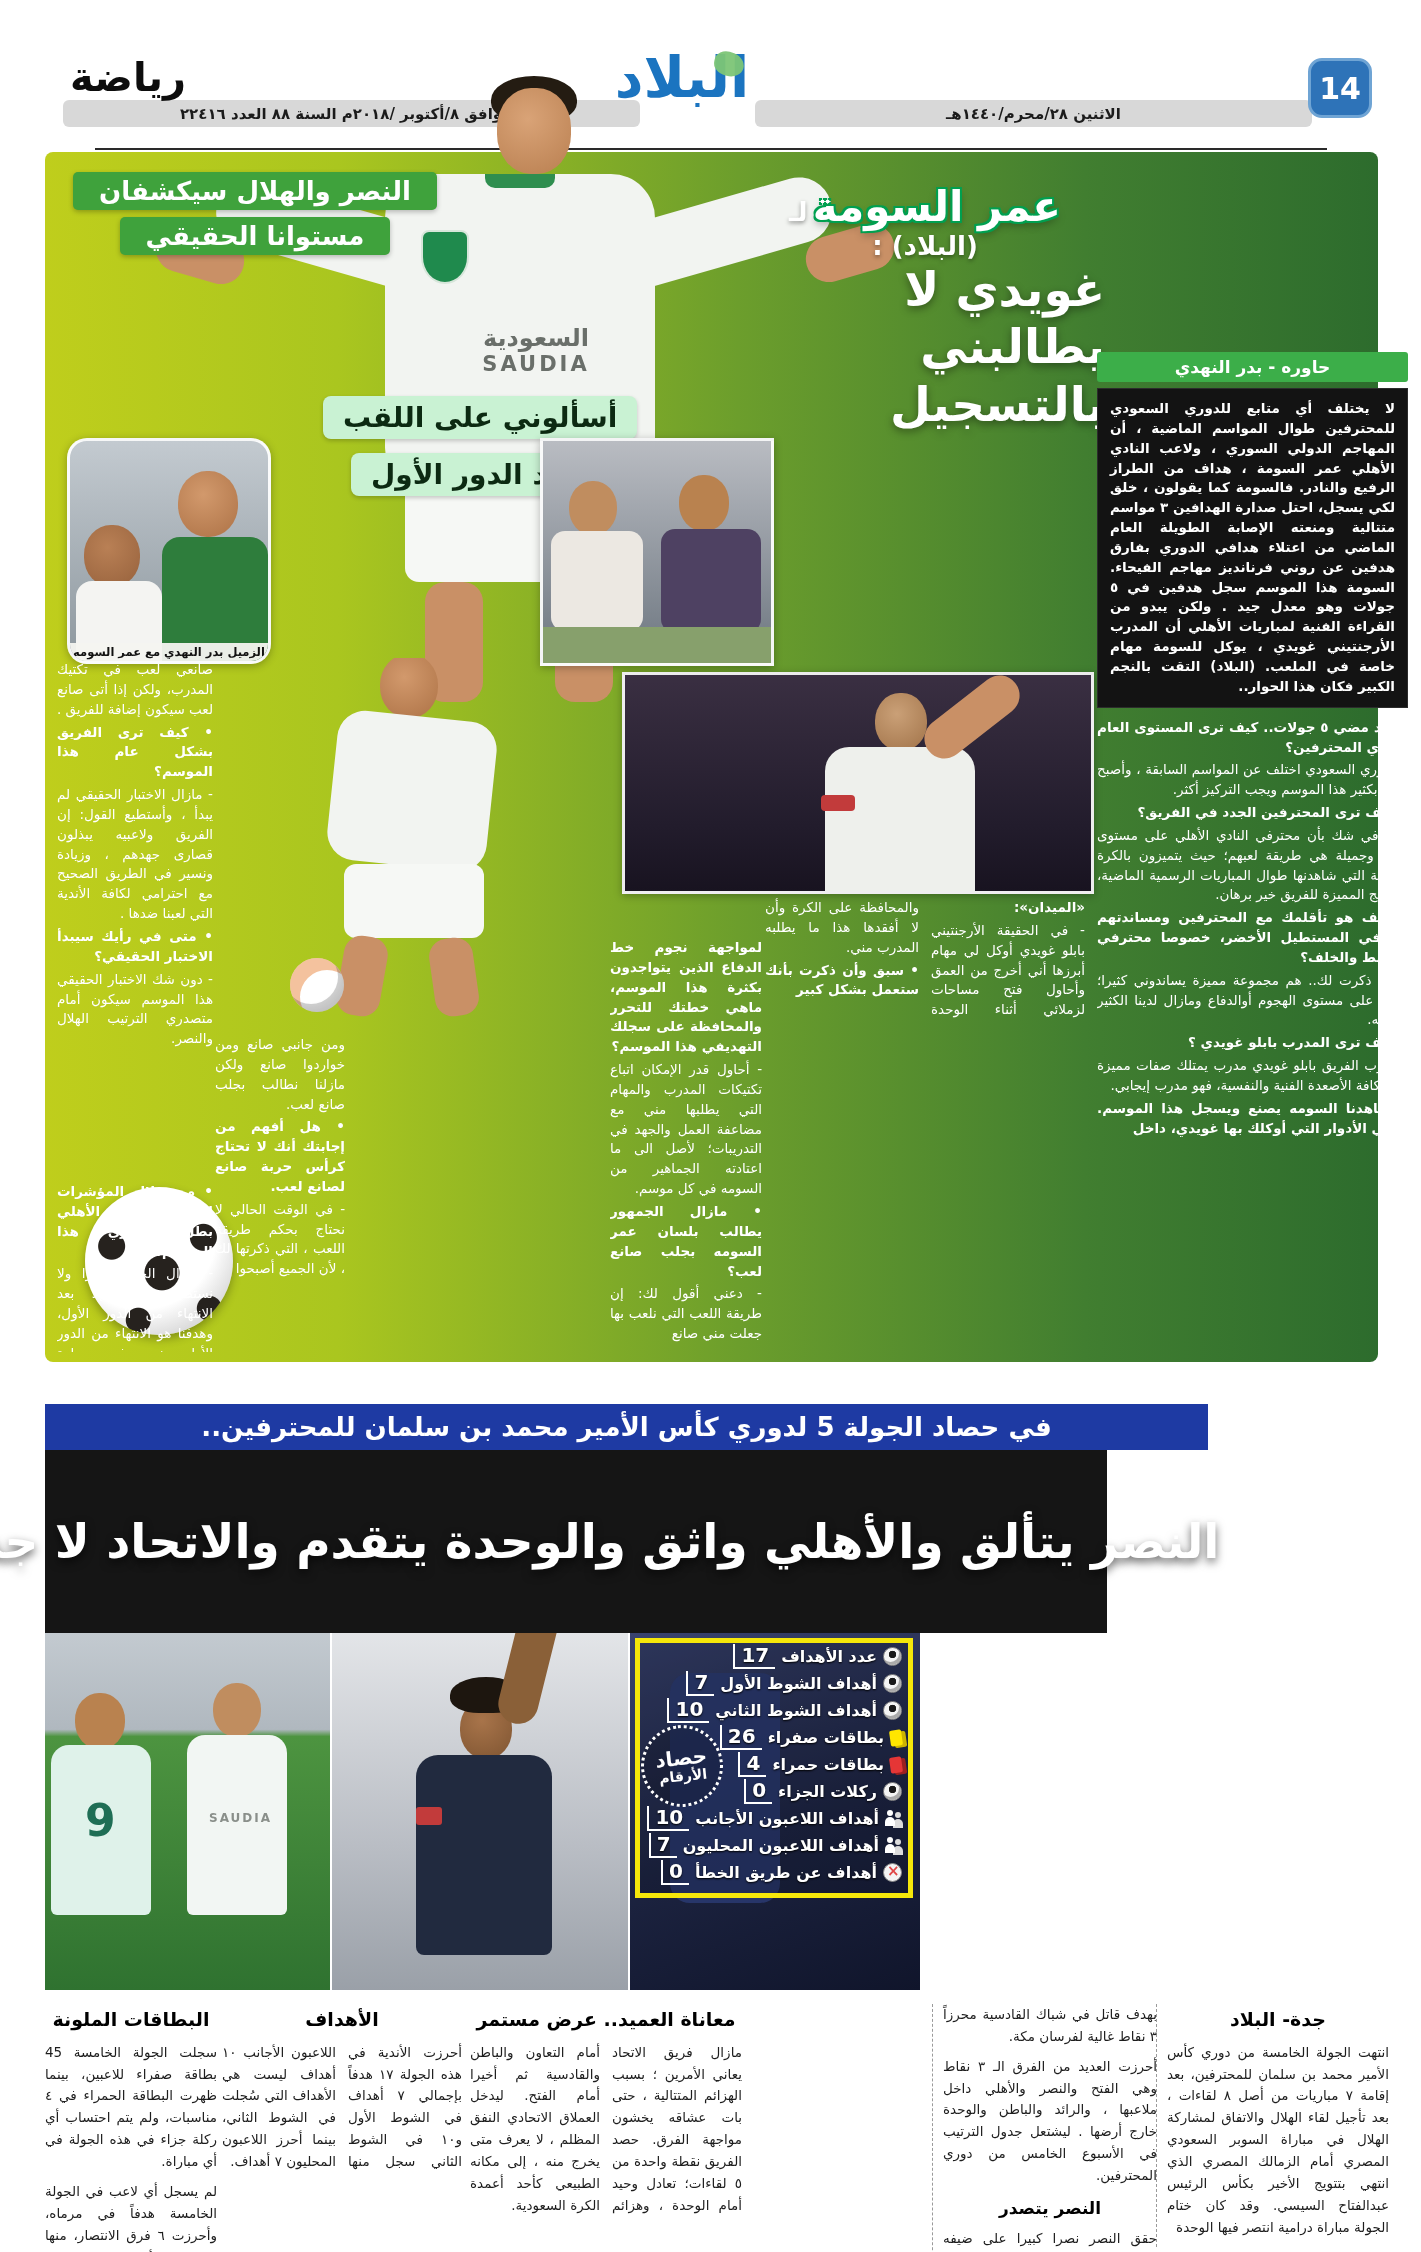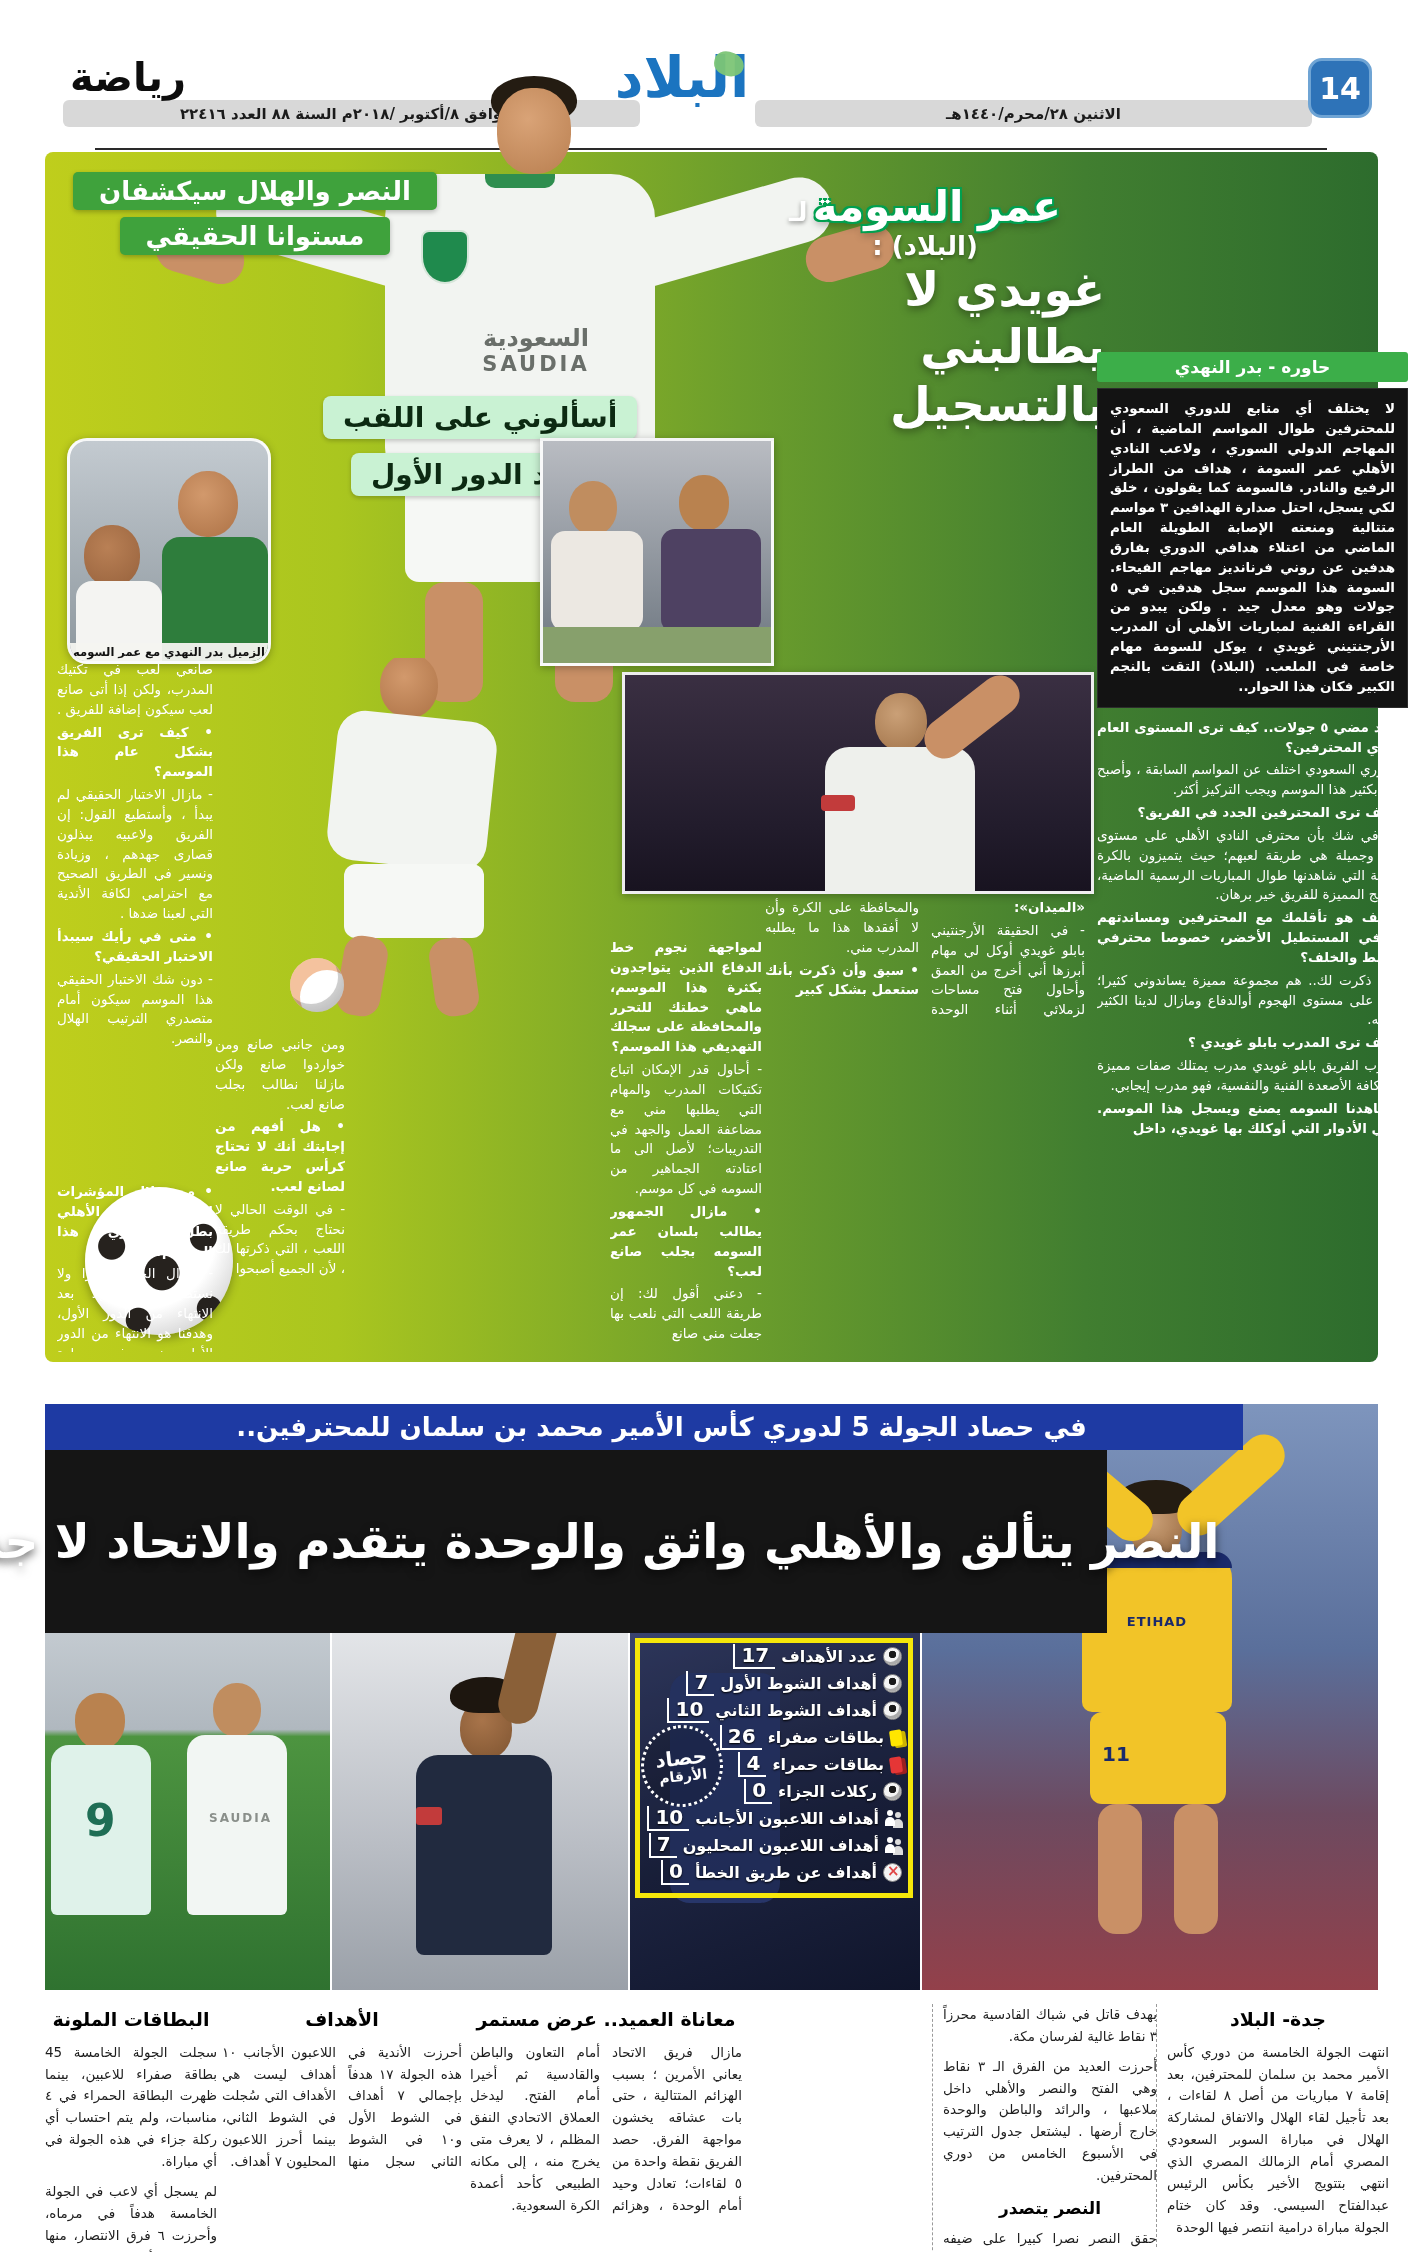--- a/index.html
+++ b/index.html
@@ -39,21 +39,21 @@
   #rcol .intro{background:#131313;padding:10px 12px;margin-top:6px;font-weight:700;border:1px solid #2c2c2c;}
   #rcol .qa{margin-top:10px;}
 
   
   .ph{position:absolute;overflow:hidden;}
   .ph.brd{border:3px solid rgba(255,255,255,.92);box-shadow:0 2px 8px rgba(0,0,0,.28);}
   .s{position:absolute;}
   .caption{position:absolute;left:0;right:0;bottom:0;background:rgba(244,244,240,.95);color:#111;font-size:11.5px;font-weight:700;text-align:center;direction:rtl;padding:2px 0;}
 
   
-  #blue-banner{position:absolute;left:45px;top:1404px;width:1163px;height:46px;background:#1e3aa3;color:#fff;display:flex;align-items:center;justify-content:center;font-size:26px;font-weight:800;direction:rtl;z-index:6;padding-left:35px;}
+  #blue-banner{position:absolute;left:45px;top:1404px;width:1163px;height:46px;background:#1e3aa3;color:#fff;display:flex;align-items:center;justify-content:center;font-size:26px;font-weight:800;direction:rtl;z-index:6;}
   #black-banner{position:absolute;left:45px;top:1450px;width:1062px;height:183px;background:#151515;display:flex;align-items:center;justify-content:center;z-index:2;}
   #black-banner .t{color:#fff;font-size:47px;font-weight:800;direction:rtl;white-space:nowrap;text-shadow:0 4px 10px rgba(0,0,0,.6);}
 
   
   #ph-stats{left:630px;top:1633px;width:290px;height:357px;background:linear-gradient(160deg,#39436f,#1c2340 55%,#10152b);z-index:3;}
   #statbox{position:absolute;left:5px;top:5px;width:268px;height:250px;border:5px solid #f5e70a;background:rgba(10,14,30,.25);}
   .srow{display:flex;direction:rtl;align-items:center;gap:6px;height:27px;padding:0 6px;color:#fff;}
   .srow .lbl{font-size:16px;font-weight:700;text-shadow:0 1px 2px #000;white-space:nowrap;}
   .srow .val{font-size:20px;font-weight:800;line-height:1;padding:1px 6px 2px 6px;border-left:2px solid #fff;border-bottom:2px solid #fff;text-shadow:0 1px 2px #000;}
   .sic{width:17px;height:17px;flex:0 0 auto;display:inline-block;position:relative;}
@@ -221,35 +221,20 @@
       <p class="a">- مازال الاختبار الحقيقي لم يبدأ ، وأستطيع القول: إن الفريق ولاعبيه يبذلون قصارى جهدهم ، وزيادة ونسير في الطريق الصحيح مع احترامي لكافة الأندية التي لعبنا ضدها .</p>
       <p class="q">• متى في رأيك سيبدأ الاختبار الحقيقي؟</p>
       <p class="a">- دون شك الاختبار الحقيقي هذا الموسم سيكون أمام متصدري الترتيب الهلال والنصر.</p>
     </div>
     <div class="gtxt" style="left:12px;top:1030px;width:156px;height:170px;z-index:2;">
       <p class="q">• من خلال المؤشرات المبدئية بأن الأهلي بطل الدوري هذا الموسم؟</p>
       <p class="a">- مازال الحكم مبكرا ولا نستطيع الحكم إلا بعد الانتهاء من الدور الأول، وهدفنا هو الانتهاء من الدور الأول ونحن في صدارة الترتيب، ونواصل الصدارة في الدور الثاني، بإذن الله</p>
     </div>
   </div>
 
-  <div class="ph" id="ph-nassr" style="left:922px;top:1404px;width:456px;height:586px;z-index:1;background:linear-gradient(180deg,#7e95bd 0%,#5a6f9b 42%,#6d4a60 70%,#93404a 100%);">
-    <div class="s" style="left:208px;top:96px;width:52px;height:58px;border-radius:48%;background:radial-gradient(circle at 42% 36%,#caa077,#96673e);"></div>
-    <div class="s" style="left:196px;top:76px;width:76px;height:34px;background:#241c12;border-radius:50% 50% 40% 40%;"></div>
-    <div class="s" style="left:120px;top:70px;width:120px;height:42px;background:#f2c428;border-radius:22px;transform:rotate(40deg);"></div>
-    <div class="s" style="left:244px;top:60px;width:130px;height:42px;background:#f2c428;border-radius:22px;transform:rotate(-42deg);"></div>
-    <div class="s" style="left:160px;top:148px;width:150px;height:160px;background:#f2c428;border-radius:26px 26px 10px 10px;">
-      <div class="s" style="left:28px;top:62px;width:94px;text-align:center;color:#1a2a6b;font-weight:800;font-size:13px;letter-spacing:1px;">ETIHAD</div>
-      <div class="s" style="left:0;top:0;width:150px;height:16px;background:#1a2a6b;border-radius:26px 26px 0 0;"></div>
-    </div>
-    <div class="s" style="left:168px;top:308px;width:136px;height:92px;background:#f2c428;border-radius:12px;">
-      <span class="s" style="left:12px;top:30px;color:#1a2a6b;font-weight:800;font-size:20px;">11</span>
-    </div>
-    <div class="s" style="left:176px;top:400px;width:44px;height:130px;background:#c99066;border-radius:18px;"></div>
-    <div class="s" style="left:252px;top:400px;width:44px;height:130px;background:#c99066;border-radius:18px;"></div>
-  </div>
 
   <div id="blue-banner">
     <span>في حصاد الجولة 5 لدوري كأس الأمير محمد بن سلمان للمحترفين..</span>
   </div>
 
   <div id="black-banner">
     <div class="t">النصر يتألق والأهلي واثق والوحدة يتقدم والاتحاد لا جديد</div>
   </div>
 
   <div class="ph" style="left:45px;top:1633px;width:285px;height:357px;z-index:3;background:linear-gradient(180deg,#c3cad0 0%,#b0b8bf 27%,#4d9440 29%,#2f7230 100%);">

